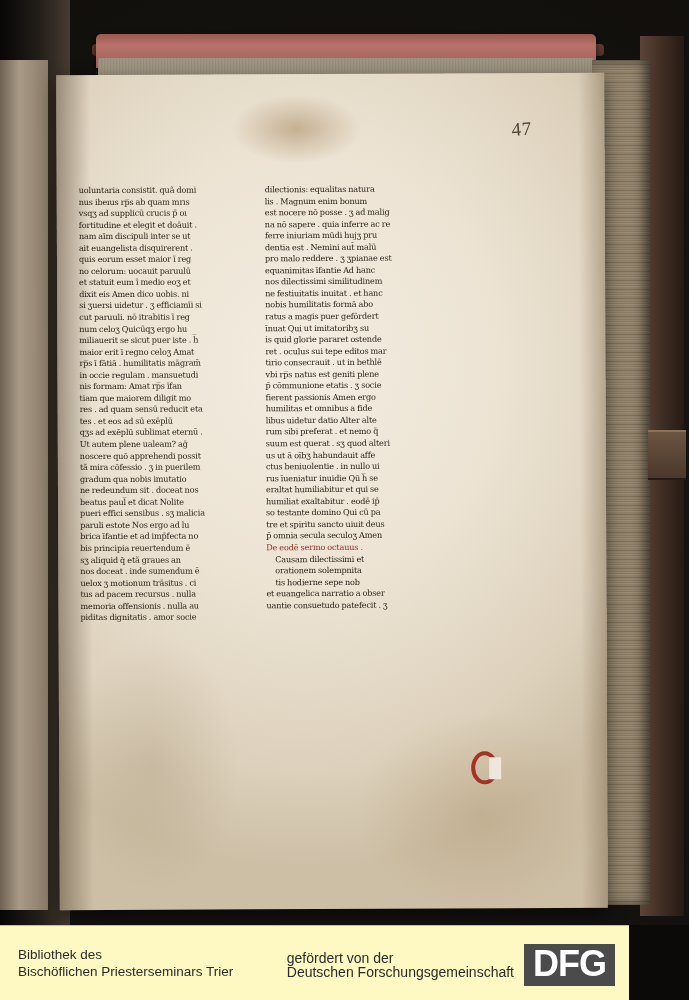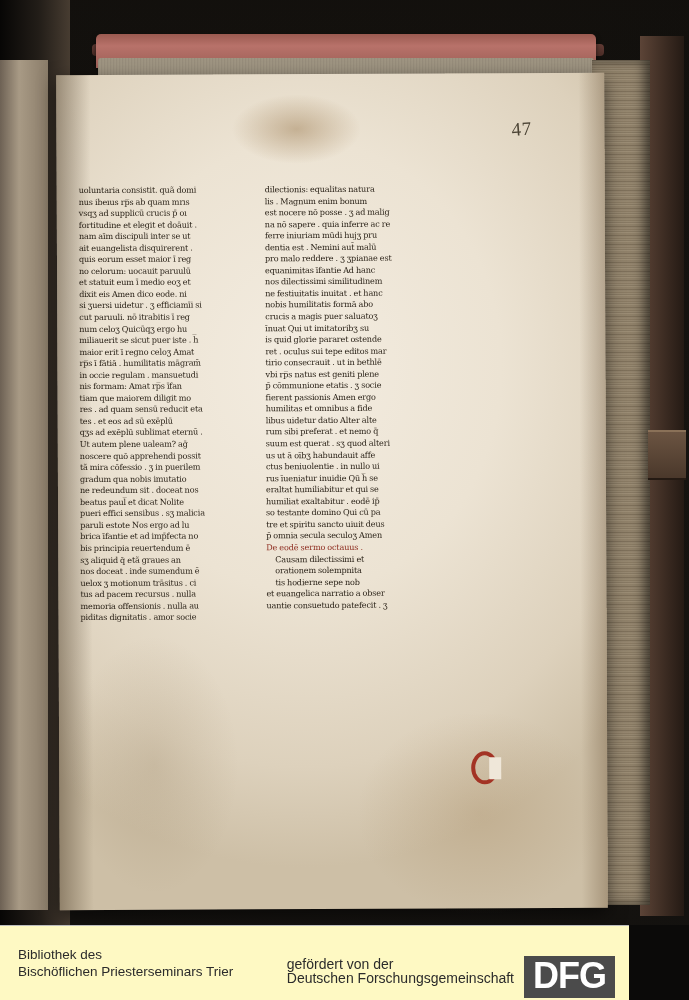--- a/index.html
+++ b/index.html
@@ -222,21 +222,20 @@
   }
   .dfg-logo {
     font-family: "Liberation Sans", sans-serif;
     font-weight: bold;
     font-size: 36px;
     letter-spacing: -1px;
     color: #fff;
     background: #4b4b4b;
     padding: 2px 9px 4px 9px;
     line-height: 36px;
-    margin-top: 12px;
   }
 </style>
 </head>
 <body>
 
 <div class="page">
 
   <div class="photo">
 
     <div class="gutter-shadow"></div>
@@ -261,21 +260,21 @@
       <div class="col col-left" id="col-left">
           <span class="ln">uoluntaria consistit. quã domi</span>
           <span class="ln">nus ibeıus rp̅s ab quam mrıs</span>
           <span class="ln">vsqʒ ad supplicū crucis p̄ oı</span>
           <span class="ln">fortitudine et elegit et doāuit .</span>
           <span class="ln">nam aīm discipuli inter se ut</span>
           <span class="ln">ait euangelista disquirerent .</span>
           <span class="ln">quis eorum esset maior ī reg</span>
           <span class="ln">no celorum: uocauit paruulū</span>
           <span class="ln">et statuit eum ī medio eoʒ et</span>
-          <span class="ln">dixit eis Amen dico eode. ni</span>
+          <span class="ln">dixit eis Amen dico uobis. ni</span>
           <span class="ln">si ʒuersi uidetur . ʒ efficiamīi si</span>
           <span class="ln">cut paruuli. nō itrabitis ī reg</span>
           <span class="ln">num celoʒ Quicūqʒ ergo hu</span>
           <span class="ln">miliauerit se sicut puer iste . h̅</span>
           <span class="ln">maior erit ī regno celoʒ Amat</span>
           <span class="ln">rp̅s ī fātiā . humilitatis māgram̄</span>
           <span class="ln">in occie regulam . mansuetudi</span>
           <span class="ln">nis formam: Amat rp̅s īfan</span>
           <span class="ln">tiam que maiorem diligit mo</span>
           <span class="ln">res . ad quam sensū reducit eta</span>
@@ -305,21 +304,21 @@
           <span class="ln">lis . Magnum enim bonum</span>
           <span class="ln">est nocere nō posse . ʒ ad malig</span>
           <span class="ln">na nō sapere . quia inferre ac re</span>
           <span class="ln">ferre iniuriam mūdi hujʒ pru</span>
           <span class="ln">dentia est . Nemini aut̄ malū</span>
           <span class="ln">pro malo reddere . ʒ ʒpianae est</span>
           <span class="ln">equanimitas īfantie Ad hanc</span>
           <span class="ln">nos dilectissimi similitudinem</span>
           <span class="ln">ne festiuitatis inuitat . et hanc</span>
           <span class="ln">nobis humilitatis formā abo</span>
-          <span class="ln">crucis a magis puer saluatoʒ</span>
+          <span class="ln">ratus a magis puer gefördert</span>
           <span class="ln">īnuat Qui ut imitatoribʒ su</span>
           <span class="ln">is quid glorie pararet ostende</span>
           <span class="ln">ret . oculus sui tepe editos mar</span>
           <span class="ln">tirio consecrauit . ut in bethlē</span>
           <span class="ln">vbi rp̅s natus est geniti plene</span>
           <span class="ln">p̄ cōmmunione etatis . ʒ socie</span>
           <span class="ln">fierent passionis Amen ergo</span>
           <span class="ln">humilitas et omnibus a fide</span>
           <span class="ln">libus uidetur datio Alter alte</span>
           <span class="ln">rum sibi preferat . et nemo q̄</span>

